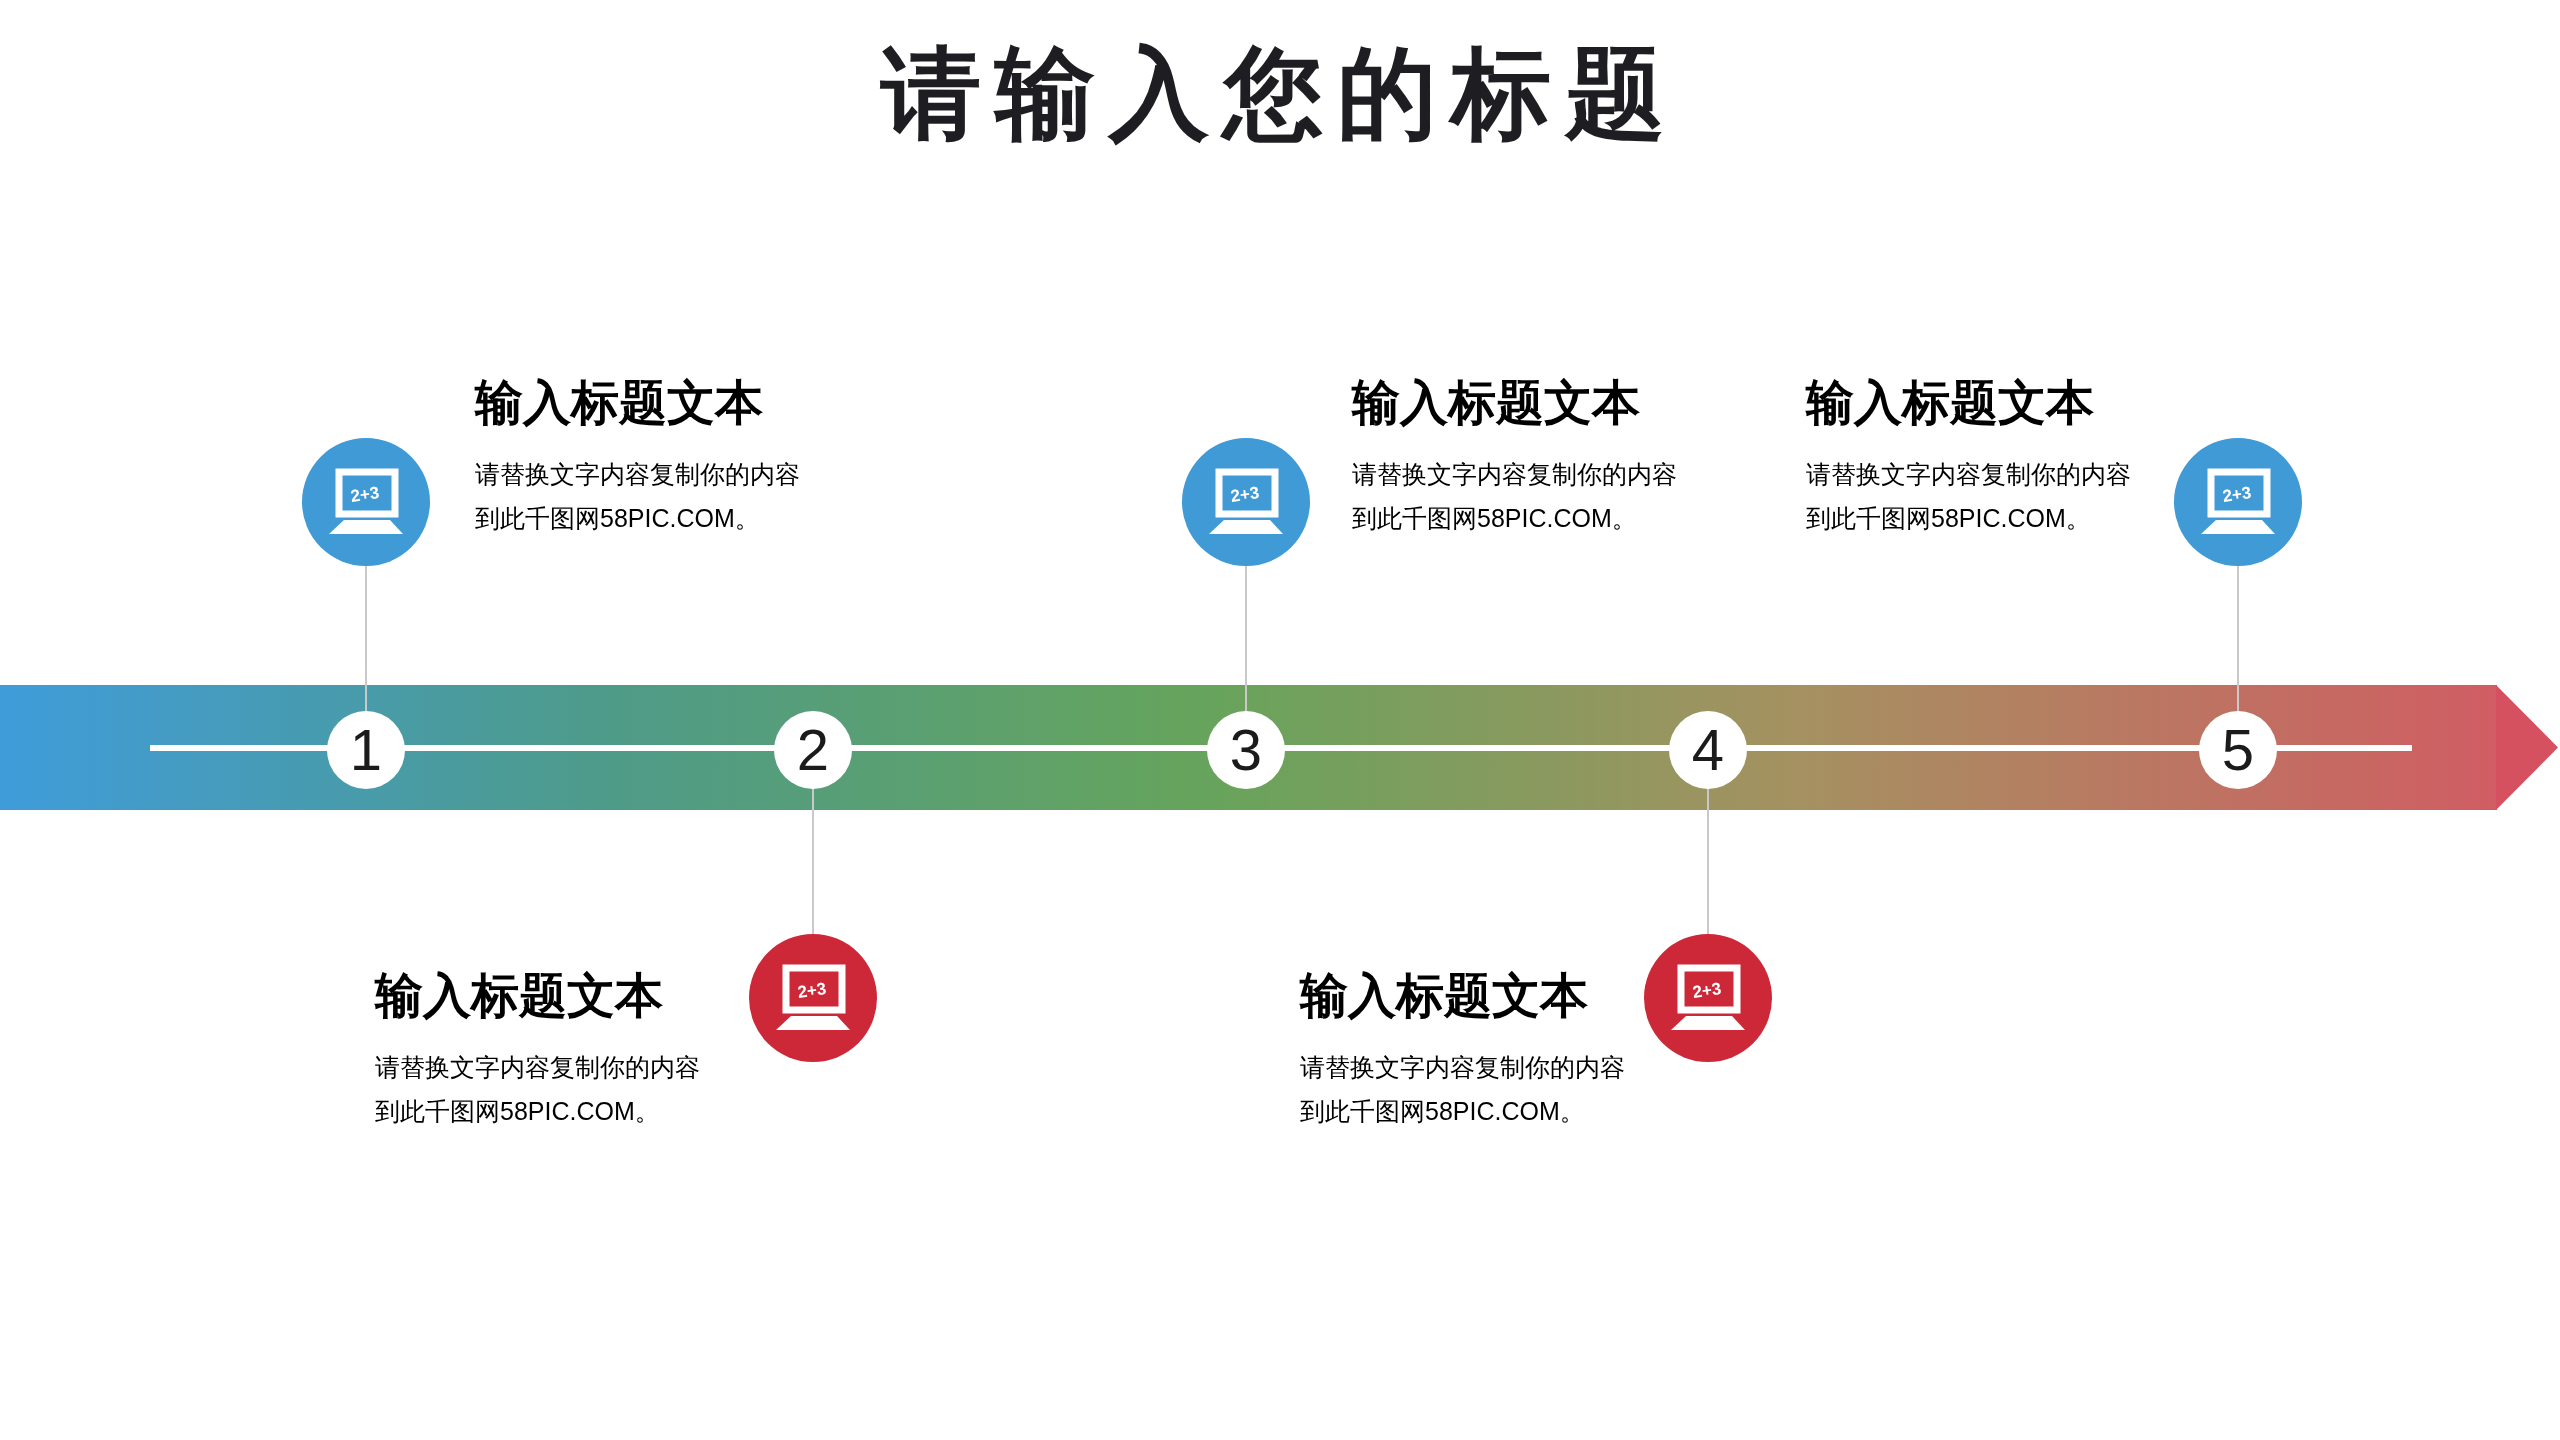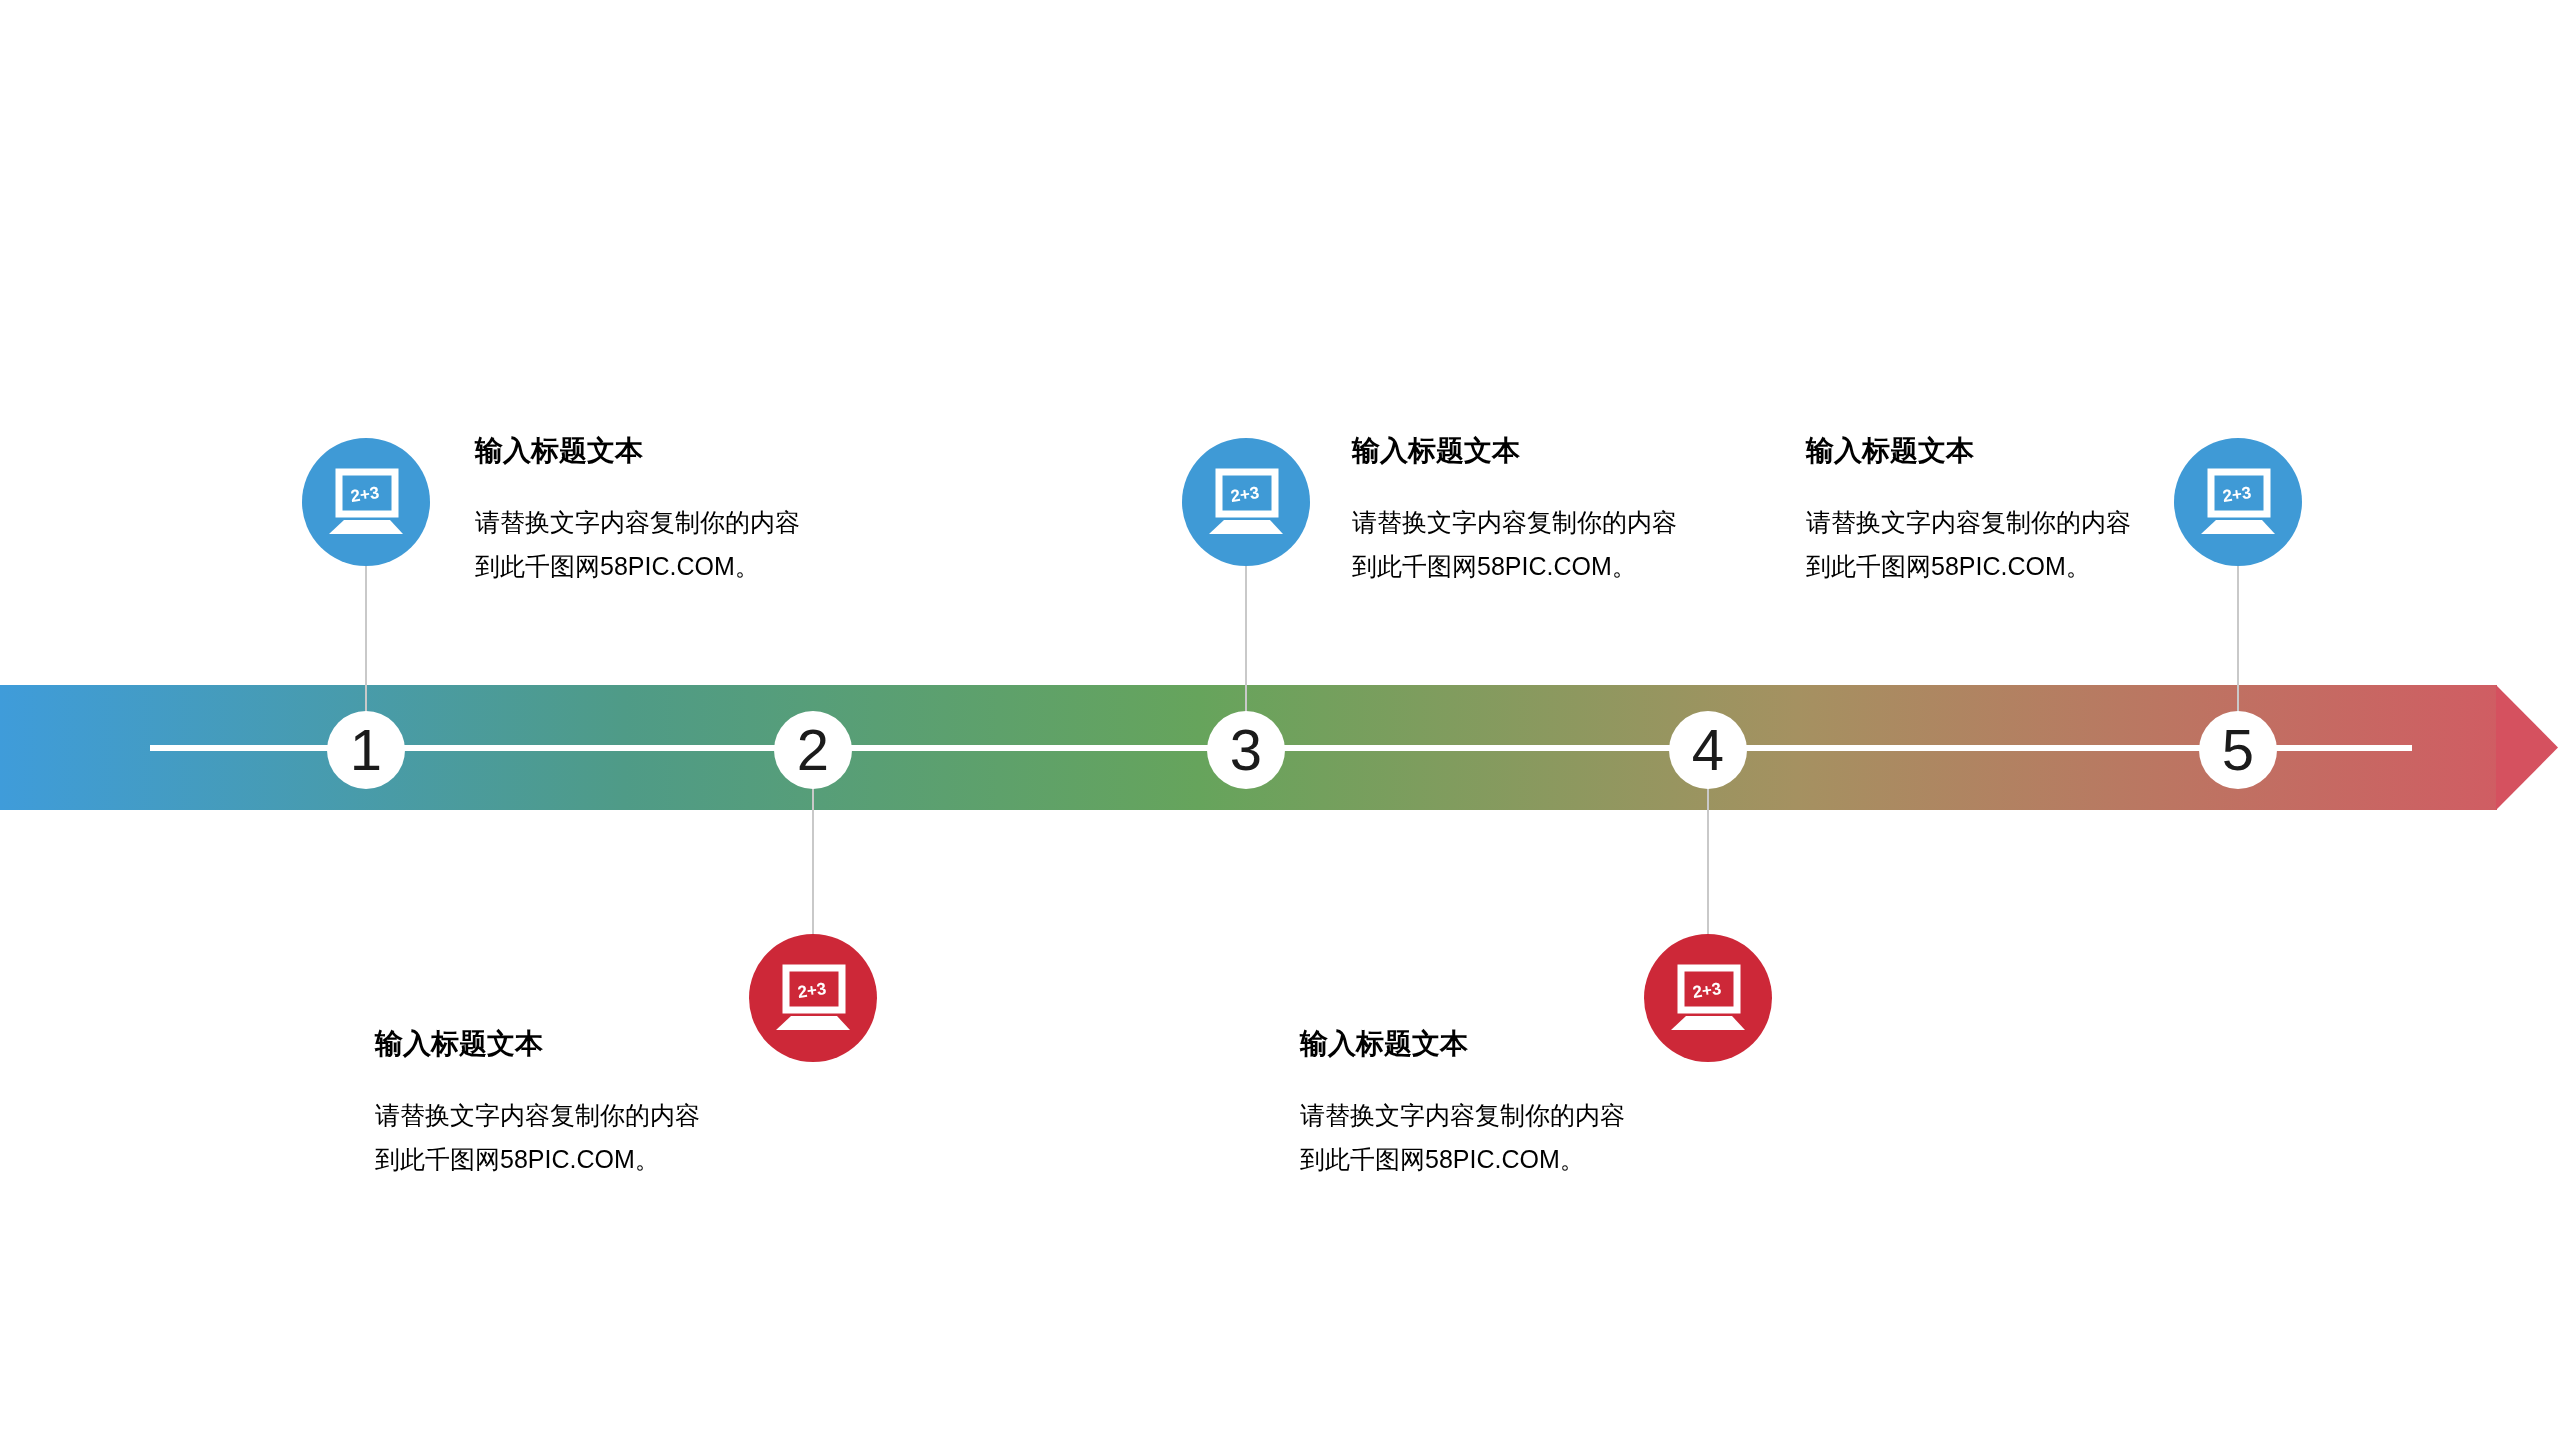--- a/index.html
+++ b/index.html
@@ -108,40 +108,40 @@
     width: 430px;
     z-index: 4;
   }
   .tb1 { left: 475px;  top: 380px; }
   .tb2 { left: 375px;  top: 973px; }
   .tb3 { left: 1352px; top: 380px; }
   .tb4 { left: 1300px; top: 973px; }
   .tb5 { left: 1806px; top: 380px; }
 
   .heading {
-    font-size: 28px;
+    font-size: 48px;
     font-weight: bold;
     color: #000000;
     line-height: 46px;
     margin-bottom: 26px;
     white-space: nowrap;
-    margin-top: 48px;
   }
   .body-line {
     font-size: 25px;
     color: #000000;
     line-height: 44px;
     white-space: nowrap;
   }
 </style>
 </head>
 <body>
 
 <div class="slide">
 
+  <h1 class="title">请输入您的标题</h1>
 
   <div class="band"></div>
   <div class="arrowhead"></div>
   <div class="tline"></div>
 
   <div class="connector s1 top"></div>
   <div class="icon-circle s1 top" style="background-color: rgb(63, 154, 214);">
     <svg viewBox="0 0 128 128">
       <rect x="37" y="34" width="56" height="42" fill="none" stroke="#ffffff" stroke-width="7"></rect>
       <text x="63" y="62" fill="#ffffff" font-size="17" font-weight="bold" text-anchor="middle" transform="rotate(-8 63 57)">2+3</text>

